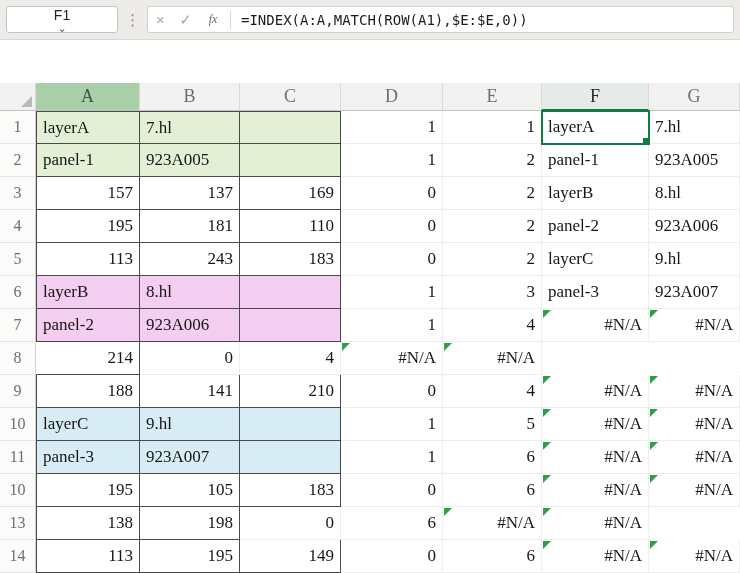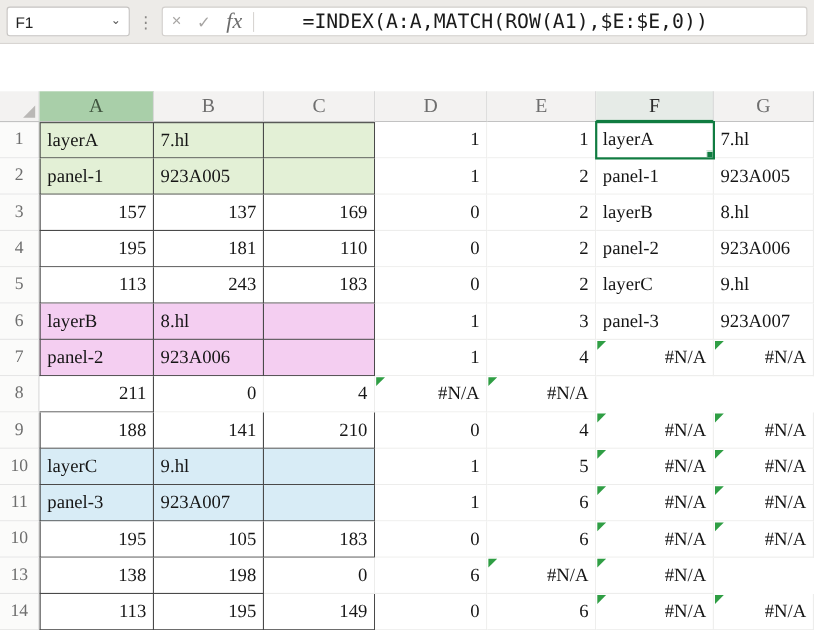--- a/index.html
+++ b/index.html
@@ -7,36 +7,36 @@
     width:740px;height:573px;overflow:hidden;background:#fff;
     font-family:"Liberation Sans", sans-serif;position:relative;
   }
   
   .topbar{
     height:40px;background:#edebe8;border-bottom:1px solid #d8d5d2;
     display:flex;align-items:center;padding:0 6px;gap:7px;box-sizing:border-box;
   }
   .namebox{
     width:112px;height:27px;background:#fff;border:1px solid #c6c4c2;border-radius:3px;
-    display:flex;align-items:center;padding:0 7px;font-size:14px;color:#222;box-sizing:border-box;
+    display:flex;align-items:center;padding:0 7px;font-size:14px;color:#222;box-sizing:border-box;flex-direction:column;
   }
   .namebox .nb-text{flex:1;}
   .nb-chev{color:#5a5a5a;font-size:11px;line-height:1;}
   .splitter-dots{color:#8a8886;font-size:15px;}
   .fbar{
     flex:1;height:27px;background:#fff;border:1px solid #d2cfcc;border-radius:3px;
     display:flex;align-items:center;box-sizing:border-box;overflow:hidden;
   }
   .fbtn{width:25px;text-align:center;color:#a7a5a3;font-size:15px;}
-  .fx{width:30px;text-align:center;color:#6b6b6b;font-size:20px;
+  .fx{width:30px;text-align:center;color:#6b6b6b;font-size:12px;
       font-family:"Liberation Serif", serif;font-style:italic;}
   .fdivider{width:1px;height:18px;background:#d8d5d2;margin:0 4px 0 2px;}
   .formula-text{
-    font-family:"DejaVu Sans Mono", monospace;font-size:18px;color:#1b1b1b;
-    white-space:nowrap;padding-left:6px;margin-left:34px;
+    font-family:"DejaVu Sans Mono", monospace;font-size:14px;color:#1b1b1b;
+    white-space:nowrap;padding-left:6px;
   }
   .spacer{height:43px;background:#fff;}
   
   .grid{font-family:"Liberation Serif", "DejaVu Serif", serif;}
   .row{display:grid;grid-template-columns:36px 104px 100px 101px 102px 99px 107px 91px;height:33px;}
   .hdr-row{height:28px;}
   .hcell{
     display:flex;align-items:center;justify-content:center;
     background:#f3f2f1;border-right:1px solid #d9d9d9;border-bottom:1px solid #c2c2c2;
     font-size:18px;color:#6e6e6e;box-sizing:border-box;position:relative;
@@ -279,21 +279,21 @@
           <span>#N/A</span>
         </div>
         <div class="cell ac">
           <span class="tri"></span>
           <span>#N/A</span>
         </div>
       </div>
       <div class="row">
         <div class="rh">8</div>
         <div class="cell ar boxed">
-          <span>211</span>
+          <span>214</span>
         </div>
         <div class="cell ar">
           <span>0</span>
         </div>
         <div class="cell ar">
           <span>4</span>
         </div>
         <div class="cell ac">
           <span class="tri"></span>
           <span>#N/A</span>

